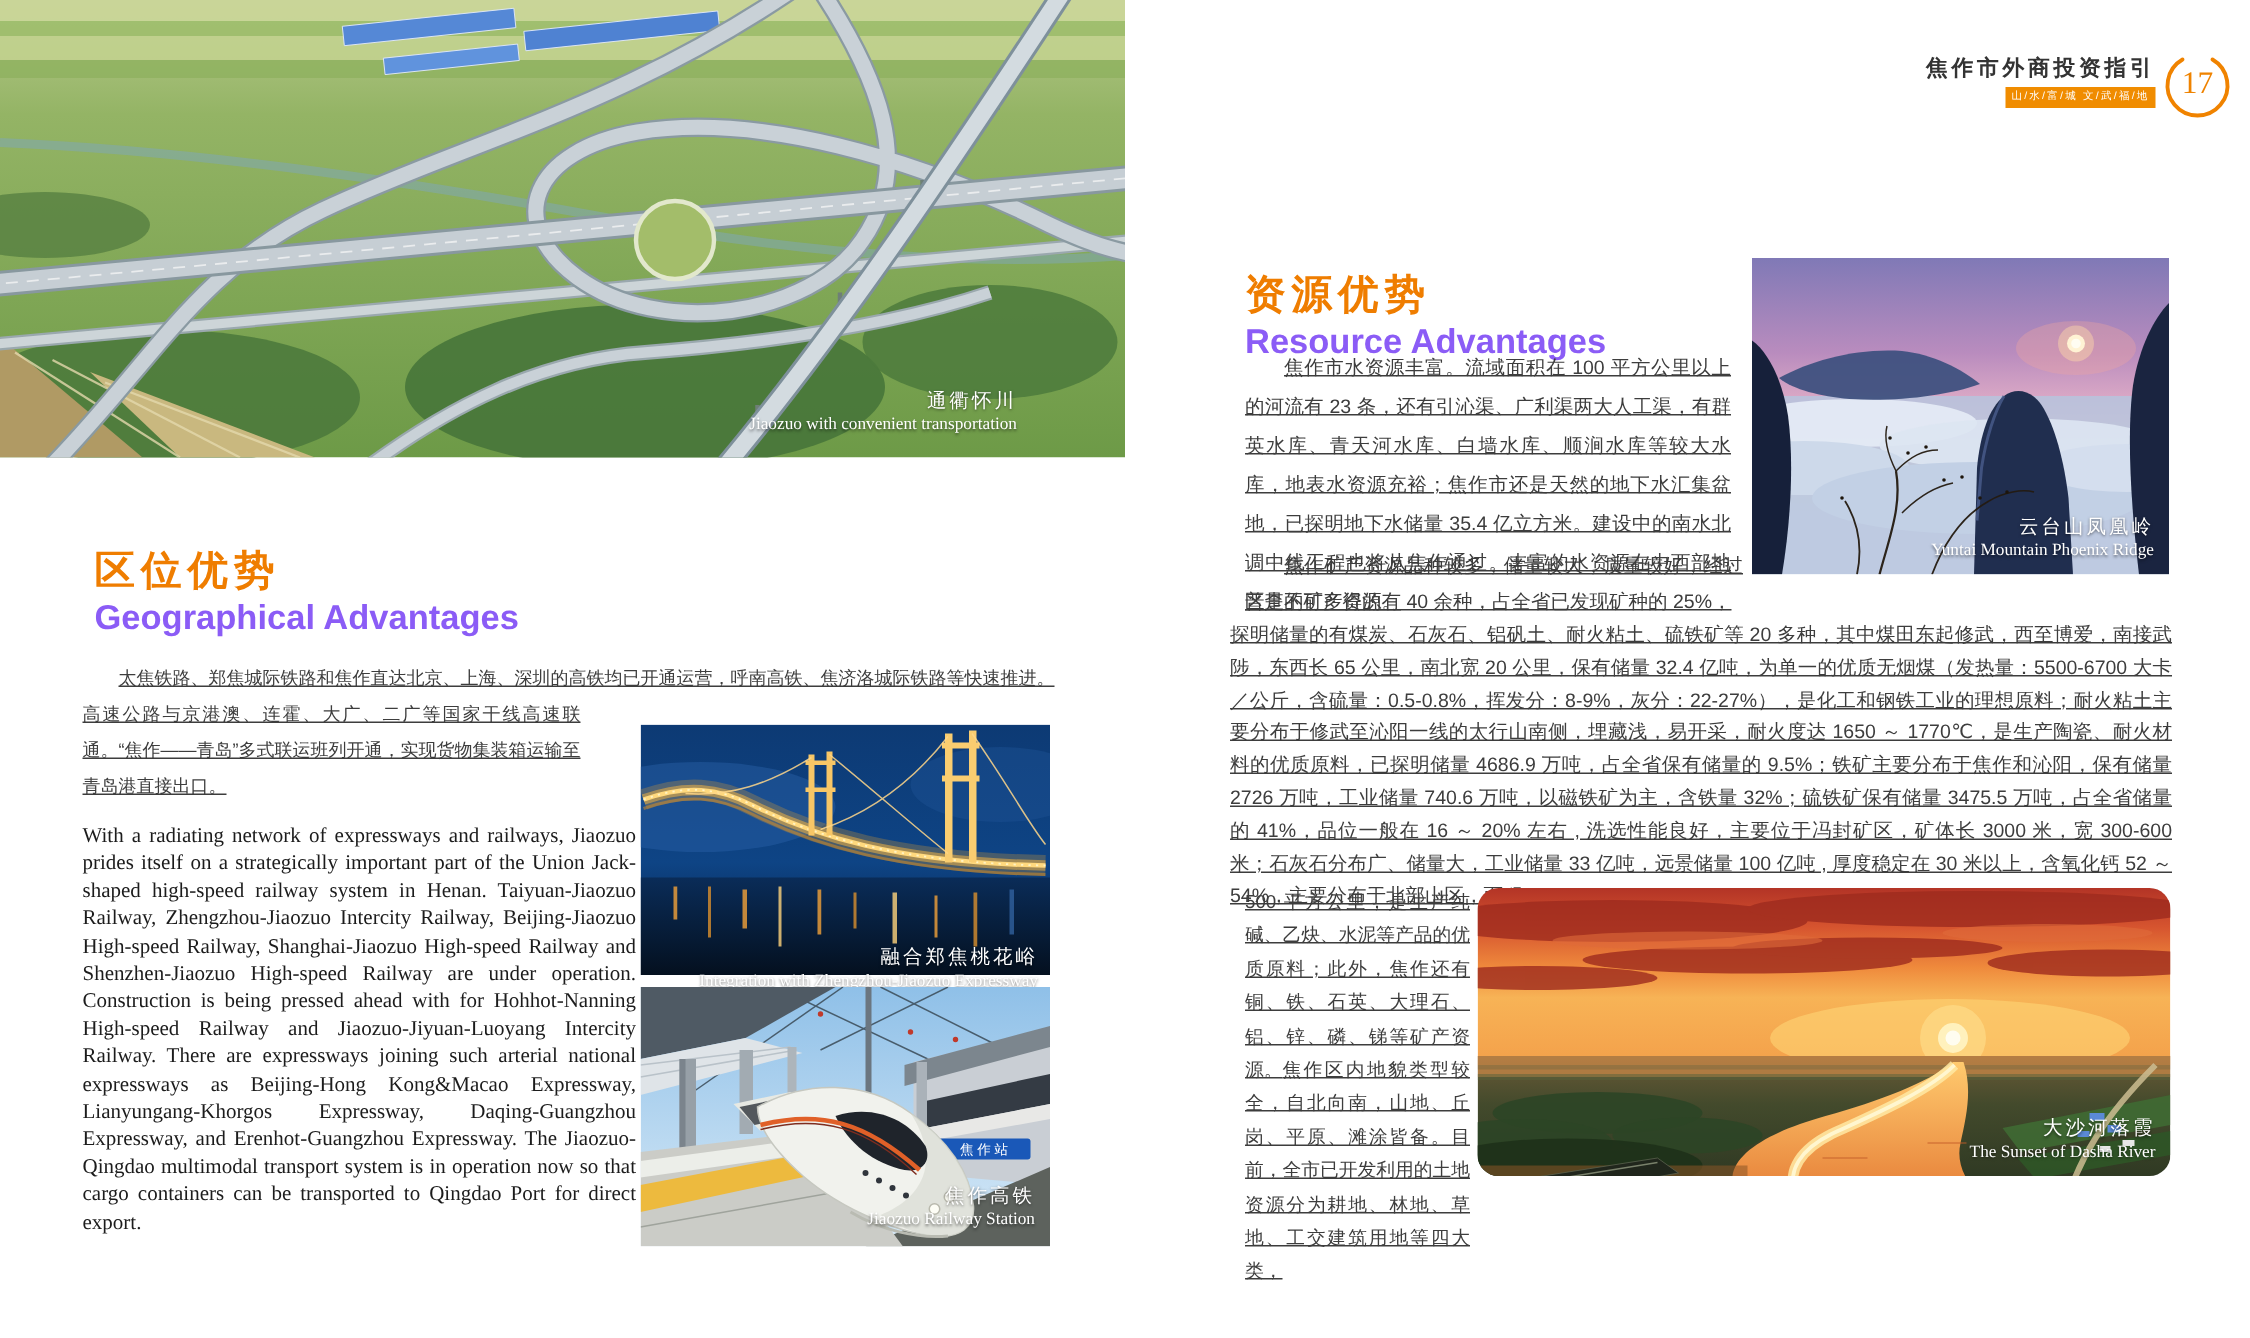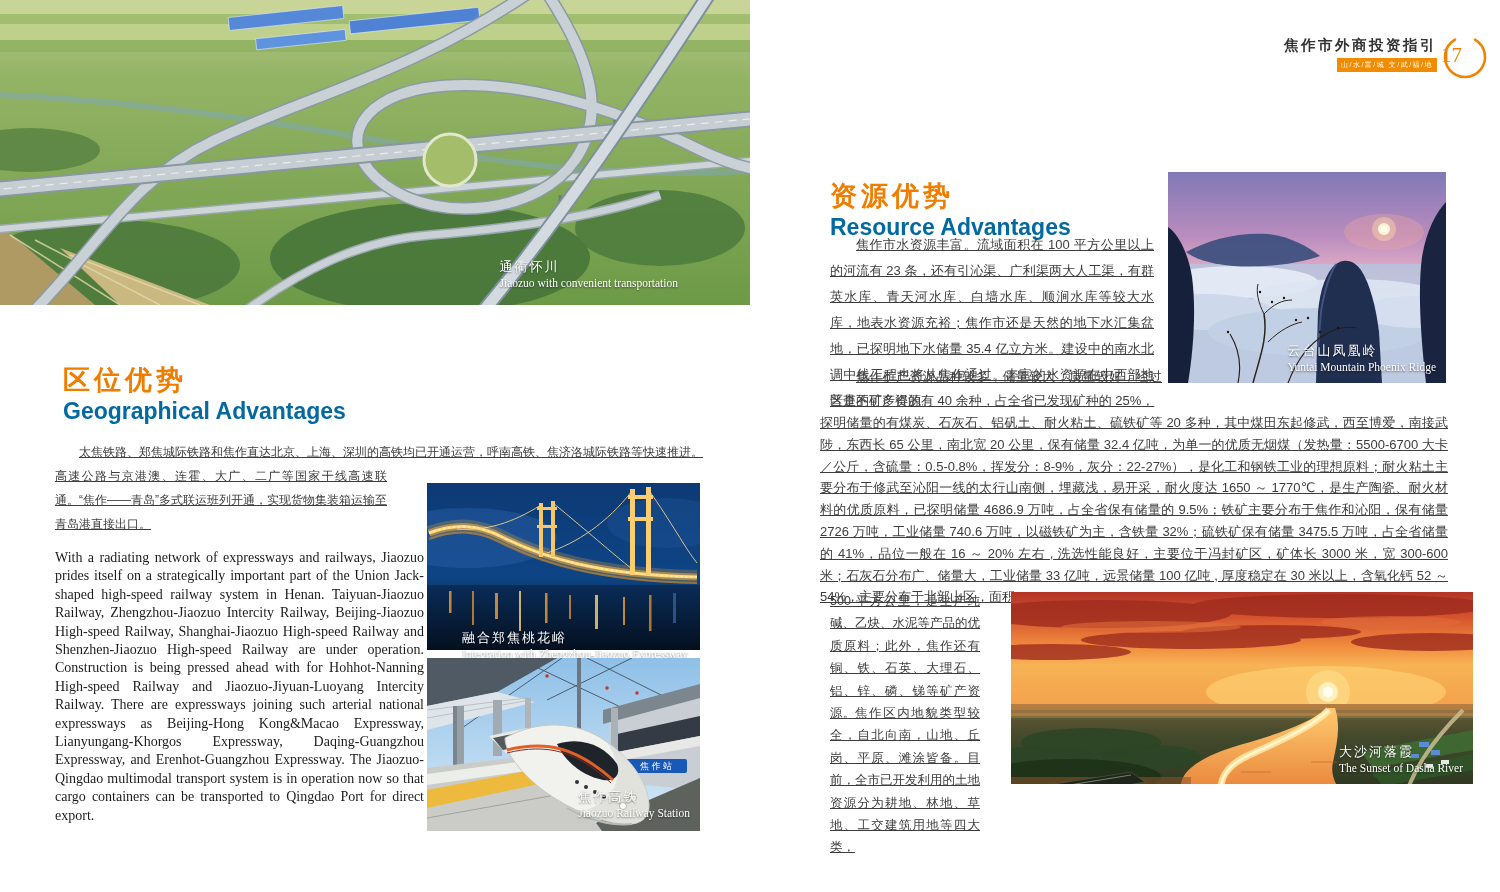--- a/index.html
+++ b/index.html
@@ -1,26 +1,26 @@
 <!DOCTYPE html>
 <html><head>
 <meta charset="utf-8">
 <style>
   html,body{margin:0;padding:0;background:#fff;}
   #stage{position:relative;width:1500px;height:892px;background:#fff;overflow:hidden;
          font-family:"Liberation Sans","DejaVu Sans",sans-serif;color:#3d3d3d;}
   .abs{position:absolute;}
   .photo{position:absolute;overflow:hidden;}
   .photo svg{display:block;}
-  .caption{position:absolute;right:10px;bottom:8px;text-align:left;color:#fff;
+  .caption{position:absolute;right:10px;bottom:8px;text-align:right;color:#fff;
            text-shadow:0 1px 2px rgba(0,0,0,.55);}
   .caption .zh{font-size:13px;letter-spacing:2px;line-height:18px;}
   .caption .en{font-family:"Liberation Serif","DejaVu Serif",serif;font-size:11.5px;line-height:15px;}
   .sec-title .zh{font-size:27px;font-weight:bold;color:#ef7d00;letter-spacing:4px;line-height:32px;margin-top:32px;}
-  .sec-title .en{font-size:23px;font-weight:bold;color:#0369a1;line-height:30px;letter-spacing:0;}
+  .sec-title .en{font-size:23px;font-weight:bold;color:#8b5cf6;line-height:30px;letter-spacing:0;}
   .zh-body{color:#3d3d3d;text-align:justify;text-decoration:underline;}
   .indent{text-indent:2em;}
   .en-body{font-family:"Liberation Serif","DejaVu Serif",serif;font-size:14px;line-height:18.4px;
            color:#1c1c1c;text-align:justify;}
   .hdr-title{font-size:14.5px;font-weight:bold;color:#333;letter-spacing:2.5px;white-space:nowrap;}
   .hdr-bar{background:#f08c00;color:#fff;font-size:7px;letter-spacing:1.5px;text-align:center;
            line-height:14px;height:14px;white-space:nowrap;overflow:hidden;}
   .pagenum{font-family:"Liberation Serif","DejaVu Serif",serif;font-size:21px;color:#ef8300;}
 </style>
 </head>
@@ -224,21 +224,21 @@
       <div class="en">Jiaozuo Railway Station</div>
     </div>
   </div>
 
   <div class="abs hdr-title" style="right:63px;top:36px;">焦作市外商投资指引</div>
   <div class="abs hdr-bar" style="right:63px;top:58px;width:100px;">山/水/富/城  文/武/福/地</div>
   <div class="abs" style="left:1441px;top:33px;width:48px;height:48px;">
     <svg width="48" height="48" viewBox="0 0 48 48">
       <path d="M34,6.7 A20,20 0 1 1 14,6.7" fill="none" stroke="#f08300" stroke-width="2.6" stroke-linecap="round"></path>
     </svg>
-    <div class="pagenum" style="position:absolute;left:0;top:10px;width:48px;text-align:left;">17</div>
+    <div class="pagenum" style="position:absolute;left:0;top:10px;width:48px;text-align:center;">17</div>
   </div>
 
   <div class="abs sec-title" style="left:830px;top:148px;">
     <div class="zh">资源优势</div>
     <div class="en">Resource Advantages</div>
   </div>
 
   <div class="photo" style="left:1168px;top:172px;width:278px;height:211px;">
     <svg width="278" height="211" viewBox="0 0 278 211">
       <defs>
@@ -291,21 +291,21 @@
       <div class="en">Yuntai Mountain Phoenix Ridge</div>
     </div>
   </div>
 
   <div class="abs zh-body indent" style="left:830px;top:232px;width:324px;font-size:13px;line-height:26px;">焦作市水资源丰富。流域面积在 100 平方公里以上的河流有 23 条，还有引沁渠、广利渠两大人工渠，有群英水库、青天河水库、白墙水库、顺涧水库等较大水库，地表水资源充裕；焦作市还是天然的地下水汇集盆地，已探明地下水储量 35.4 亿立方米。建设中的南水北调中线工程也将从焦作通过。丰富的水资源在中西部地区是不可多得的。</div>
   <div class="abs zh-body indent" style="left:830px;top:365px;width:332px;font-size:13px;line-height:24px;">焦作矿产资源品种较多，储量较大，质量较好，经过普查的矿产资源有 40 余种，占全省已发现矿种的 25%，</div>
   <div class="abs zh-body" style="left:820px;top:412px;width:628px;font-size:13px;line-height:21.8px;">探明储量的有煤炭、石灰石、铝矾土、耐火粘土、硫铁矿等 20 多种，其中煤田东起修武，西至博爱，南接武陟，东西长 65 公里，南北宽 20 公里，保有储量 32.4 亿吨，为单一的优质无烟煤（发热量：5500-6700 大卡／公斤，含硫量：0.5-0.8%，挥发分：8-9%，灰分：22-27%），是化工和钢铁工业的理想原料；耐火粘土主要分布于修武至沁阳一线的太行山南侧，埋藏浅，易开采，耐火度达 1650 ～ 1770℃，是生产陶瓷、耐火材料的优质原料，已探明储量 4686.9 万吨，占全省保有储量的 9.5%；铁矿主要分布于焦作和沁阳，保有储量 2726 万吨，工业储量 740.6 万吨，以磁铁矿为主，含铁量 32%；硫铁矿保有储量 3475.5 万吨，占全省储量的 41%，品位一般在 16 ～ 20% 左右 , 洗选性能良好，主要位于冯封矿区，矿体长 3000 米，宽 300-600 米；石灰石分布广、储量大，工业储量 33 亿吨，远景储量 100 亿吨 , 厚度稳定在 30 米以上，含氧化钙 52 ～ 54%，主要分布于北部山区，面积</div>
   <div class="abs zh-body" style="left:830px;top:590px;width:150px;font-size:12.5px;line-height:22.4px;">500 平方公里，是生产纯碱、乙炔、水泥等产品的优质原料；此外，焦作还有铜、铁、石英、大理石、铝、锌、磷、锑等矿产资源。</div>
   <div class="abs zh-body indent" style="left:830px;top:702px;width:150px;font-size:12.5px;line-height:22.4px;">焦作区内地貌类型较全，自北向南，山地、丘岗、平原、滩涂皆备。目前，全市已开发利用的土地资源分为耕地、林地、草地、工交建筑用地等四大类，</div>
 
-  <div class="photo" style="left:1011px;top:592px;width:462px;height:192px;">
+  <div class="photo" style="left:985px;top:592px;width:462px;height:192px;border-radius:14px;">
     <svg width="462" height="220" viewBox="0 0 462 220">
       <defs>
         <linearGradient id="gSky5" x1="0" y1="0" x2="0" y2="1">
           <stop offset="0" stop-color="#b33426"></stop>
             <stop offset=".22" stop-color="#d6542f"></stop>
           <stop offset=".45" stop-color="#ef8a3c"></stop>
             <stop offset=".62" stop-color="#f7b356"></stop>
             <stop offset="1" stop-color="#f4a04a"></stop>
         </linearGradient>
         <linearGradient id="gLand5" x1="0" y1="0" x2="0" y2="1">

